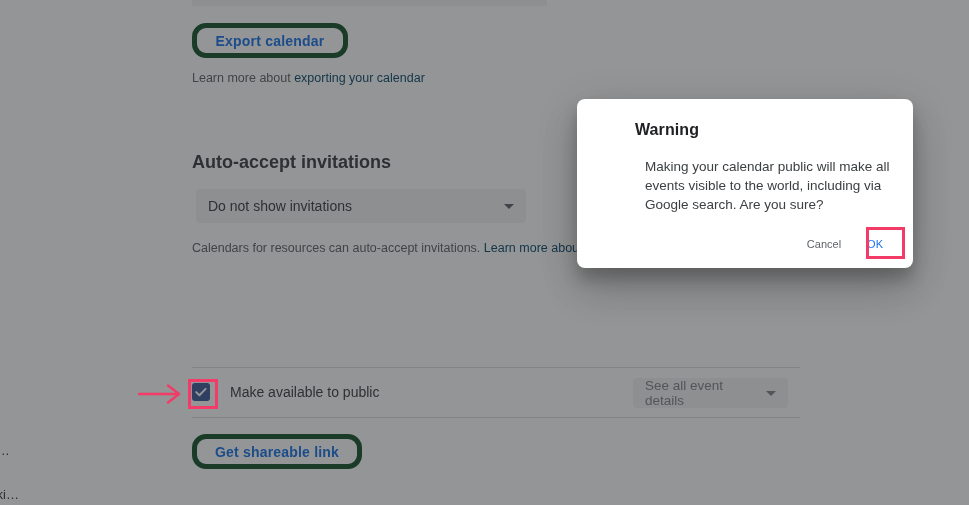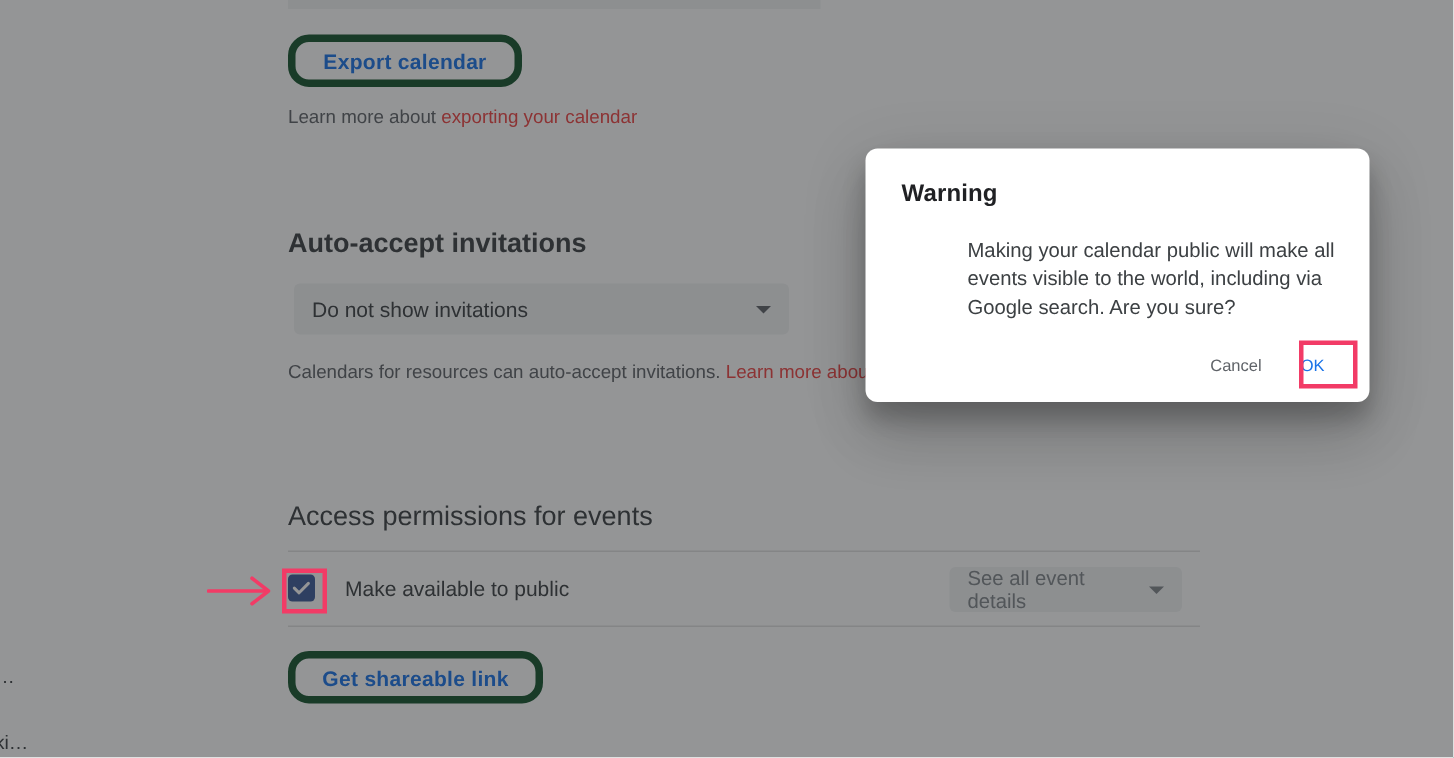--- a/index.html
+++ b/index.html
@@ -56,21 +56,21 @@
 
   .helper-text {
     position: absolute;
     font-size: 12.5px;
     color: #5f6368;
     white-space: nowrap;
   }
   #export-helper { left: 192px; top: 71px; }
   #autoaccept-helper { left: 192px; top: 241px; }
   #sharing-helper { left: 192px; top: 482px; }
-  .helper-text .link { color: #ef4444; cursor: pointer; }
+  .helper-text .link { color: #0c4a6e; cursor: pointer; }
 
   .section-title {
     position: absolute;
     font-size: 18px;
     color: #3c4043;
     white-space: nowrap;
   }
   #autoaccept-title { left: 192px; top: 152px; font-weight: bold; }
   #access-title { left: 192px; top: 334px; }
 
@@ -168,20 +168,21 @@
     border-radius: 8px;
     box-sizing: border-box;
     padding: 22px 24px 0 24px;
     box-shadow: 0 11px 15px rgba(0,0,0,.20), 0 9px 46px rgba(0,0,0,.12), 0 24px 38px rgba(0,0,0,.14);
   }
   #dialog-title {
     font-size: 16px;
     font-weight: bold;
     color: #202124;
     letter-spacing: .1px;
+    margin-left: 34px;
   }
   #dialog-message {
     margin-top: 18px;
     font-size: 13.5px;
     line-height: 19px;
     color: #3c4043;
     width: 270px;
     margin-left: 44px;
   }
   #dialog-actions {
@@ -240,21 +241,20 @@
 
     <div class="select-box" id="autoaccept-select">
       <span class="select-label">Do not show invitations</span>
       <span class="caret"></span>
     </div>
 
     <div class="helper-text" id="autoaccept-helper">
       <span>Calendars for resources can auto-accept invitations. </span><span class="link">Learn more about a</span>
     </div>
 
-    <div class="section-title" id="access-title">Access permissions for events</div>
 
     <div class="divider" id="divider-top"></div>
 
     <div class="checkbox-row">
       <span class="checkbox">
         <svg width="14" height="14" viewBox="0 0 14 14" aria-hidden="true">
           <path d="M2.2 7.1 L5.4 10.2 L11.6 3.9" fill="none" stroke="#ffffff" stroke-width="2" stroke-linecap="round" stroke-linejoin="round"></path>
         </svg>
       </span>
       <span class="checkbox-label">Make available to public</span>

